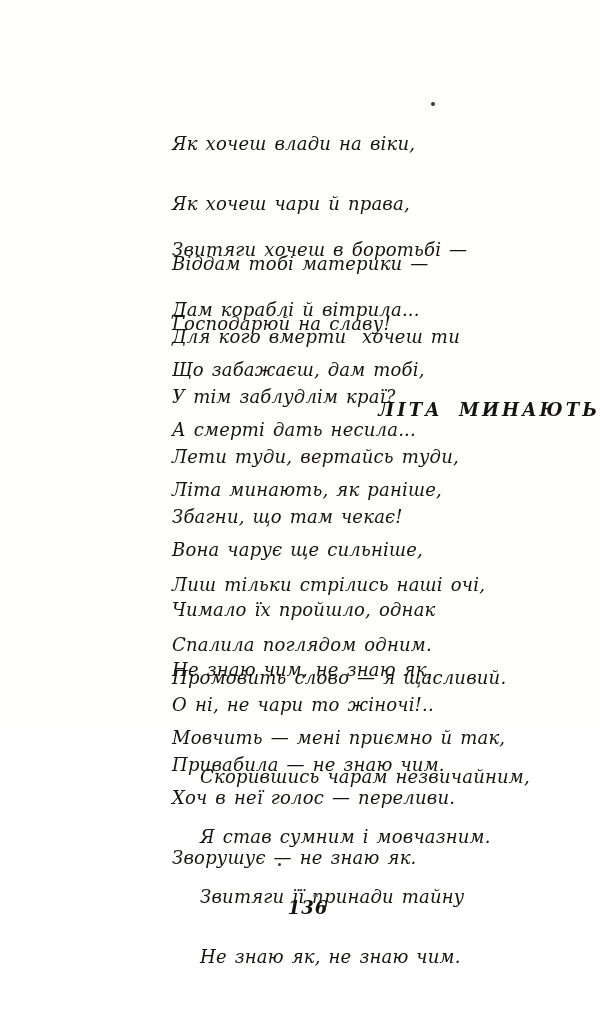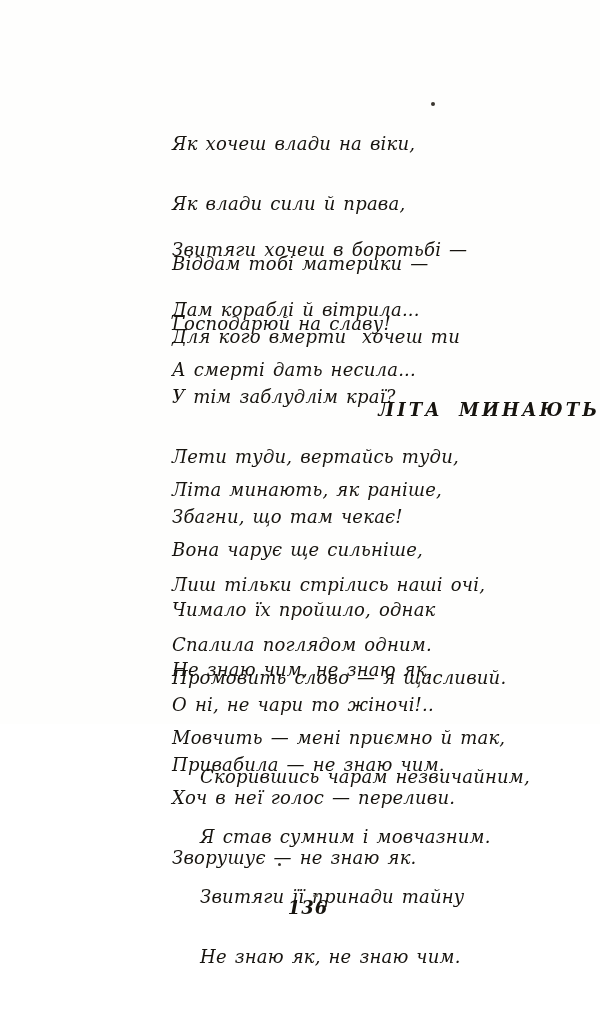--- a/index.html
+++ b/index.html
@@ -65,28 +65,29 @@
   .speck-2 { left: 278px; top: 863px; width: 3px; height: 3px; }
   .speck-3 { left: 313px; top: 895px; width: 5px; height: 2px; border-radius: 40%; background: #6a655c; }
 </style>
 </head>
 <body>
 
 <div class="page">
 
   <div class="stanza stanza-1">
     <div class="line">Як хочеш влади на віки,</div>
-    <div class="line">Як влади сили й права,</div>
+    <div class="line">Як хочеш чари й права,</div>
     <div class="line">Віддам тобі материки —</div>
     <div class="line">Господарюй на славу!</div>
   </div>
 
   <div class="stanza stanza-2">
     <div class="line">Звитяги хочеш в боротьбі —</div>
     <div class="line">Дам кораблі й вітрила...</div>
+    <div class="line">Що забажаєш, дам тобі,</div>
     <div class="line">А смерті дать несила...</div>
   </div>
 
   <div class="stanza stanza-3">
     <div class="line">Для кого вмерти  хочеш ти</div>
     <div class="line">У тім заблудлім краї?</div>
     <div class="line">Лети туди, вертайсь туди,</div>
     <div class="line">Збагни, що там чекає!</div>
   </div>
 

